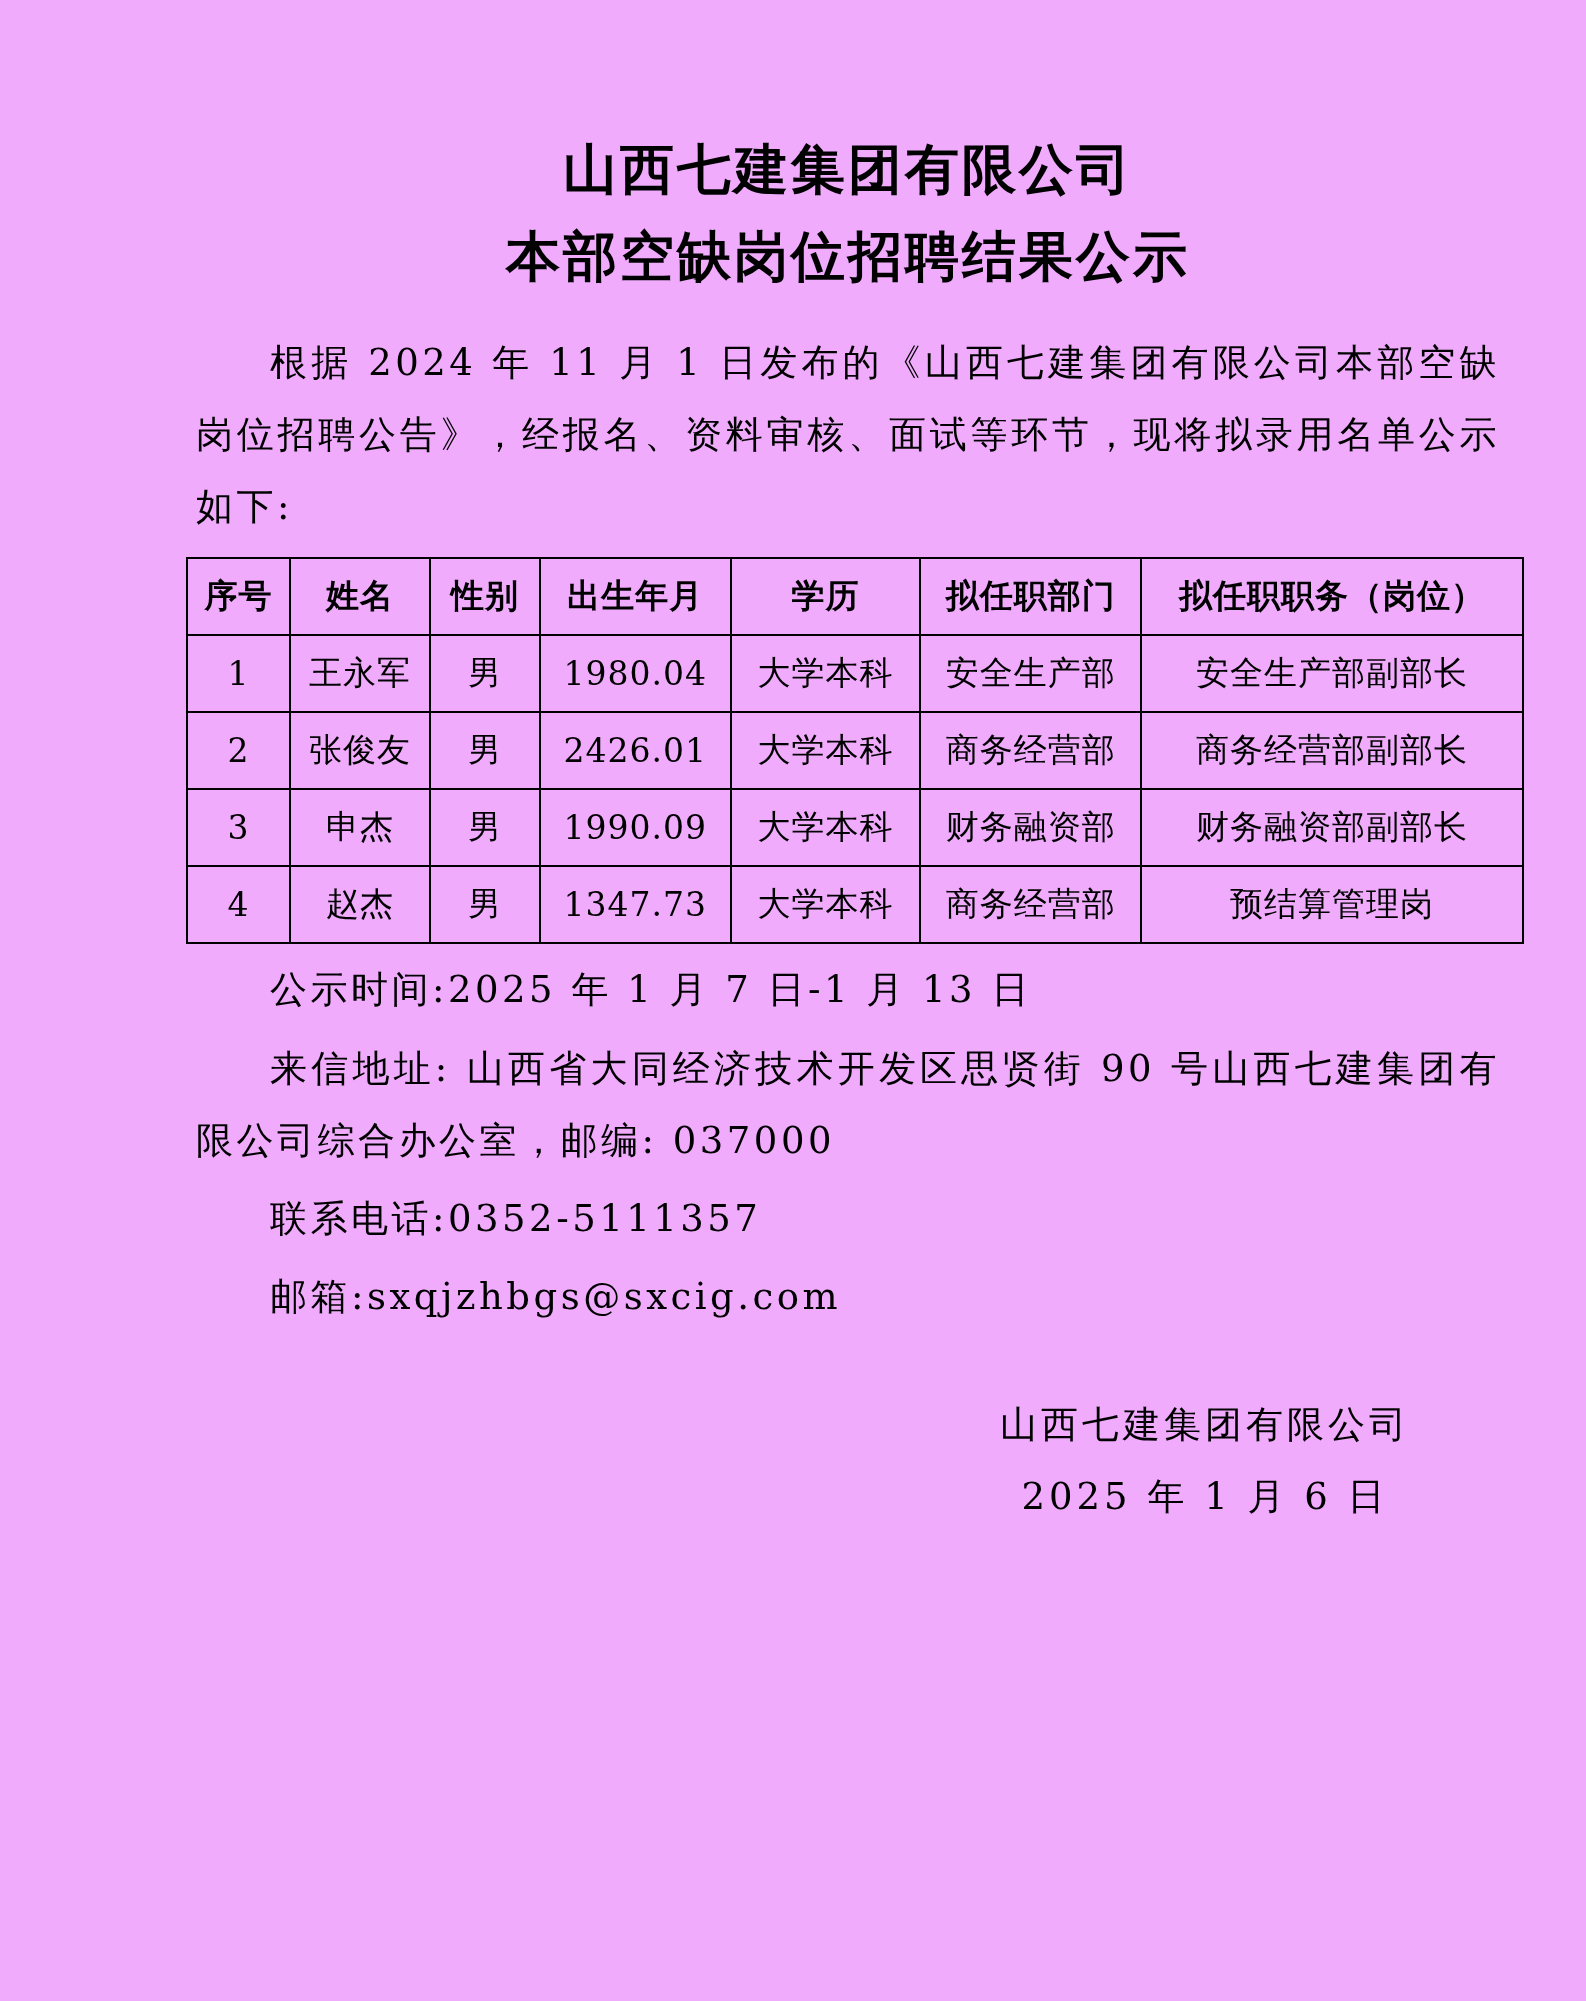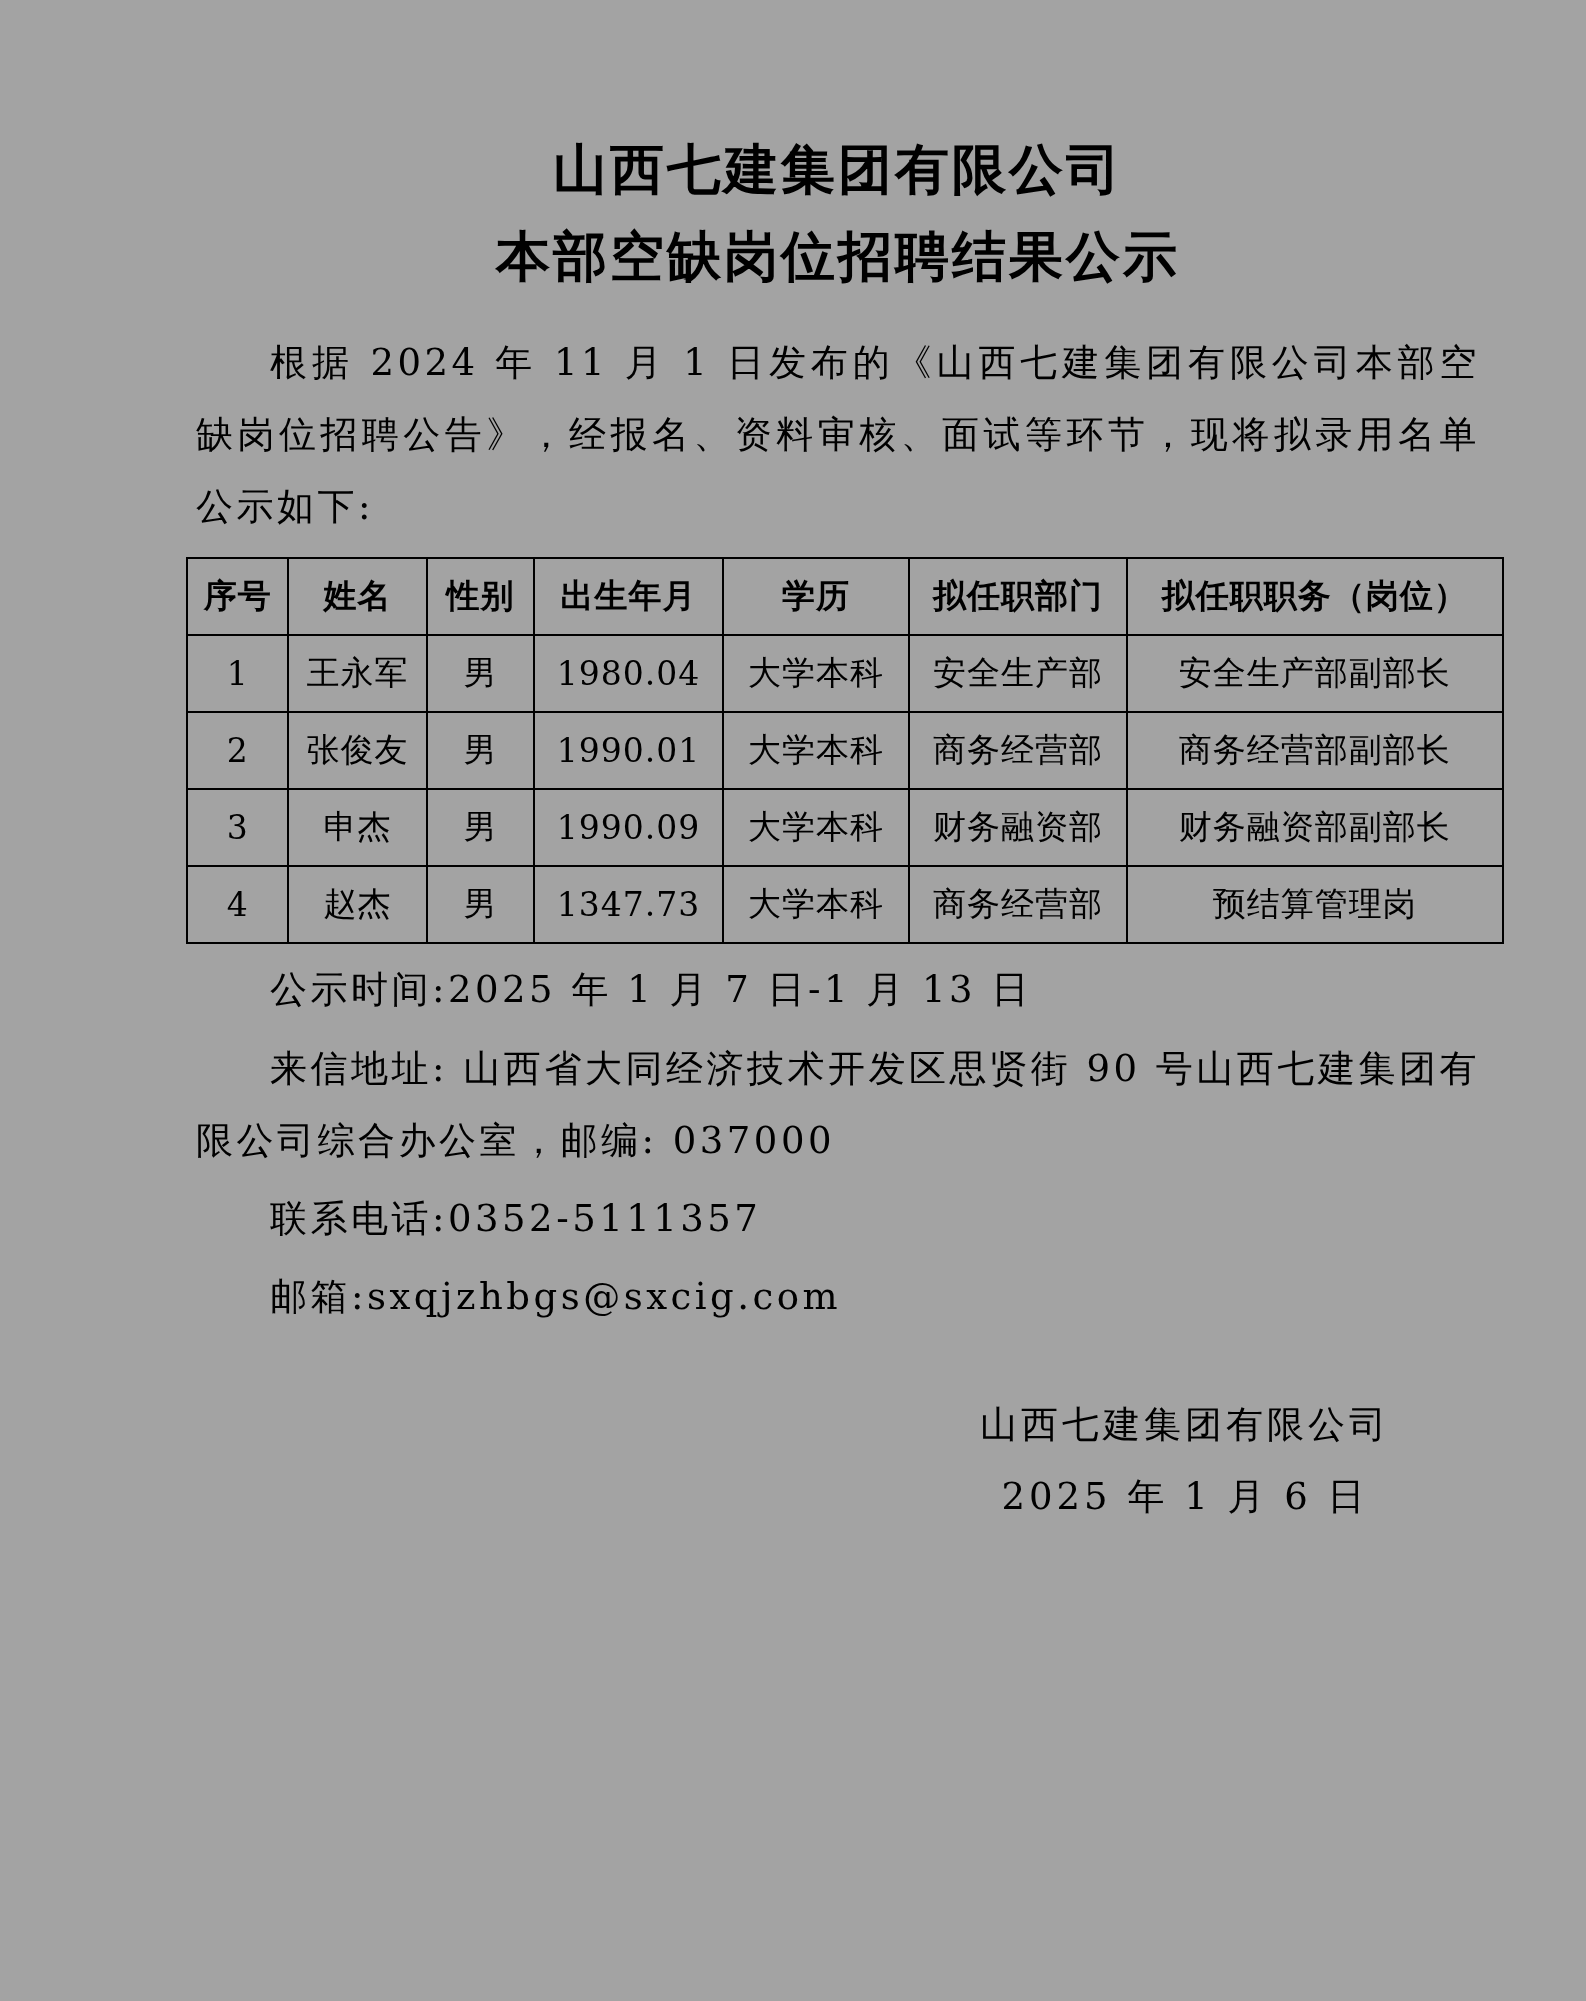--- a/index.html
+++ b/index.html
@@ -1,23 +1,23 @@
 <!DOCTYPE html>
 <html><head>
 <meta charset="utf-8">
 <style>
   html,body { margin:0; padding:0; background:#ffffff; }
   .page {
     position: relative;
     width: 1586px;
     height: 2001px;
     margin: 0 auto;
-    background: #a3a3a3;
+    background: #f0abfc;
     box-sizing: border-box;
-    padding: 126px 100px 0 190px;
+    padding: 126px 80px 0 190px;
     font-family: "DejaVu Serif", "Liberation Serif", serif;
     color: #000000;
     overflow: hidden;
   }
   .title {
     margin: 0 0 26px 0;
     text-align: center;
     font-size: 54px;
     font-weight: bold;
     line-height: 1.62;
@@ -101,21 +101,21 @@
         <td>男</td>
         <td>1980.04</td>
         <td>大学本科</td>
         <td>安全生产部</td>
         <td>安全生产部副部长</td>
       </tr>
       <tr>
         <td>2</td>
         <td>张俊友</td>
         <td>男</td>
-        <td>1990.01</td>
+        <td>2426.01</td>
         <td>大学本科</td>
         <td>商务经营部</td>
         <td>商务经营部副部长</td>
       </tr>
       <tr>
         <td>3</td>
         <td>申杰</td>
         <td>男</td>
         <td>1990.09</td>
         <td>大学本科</td>

